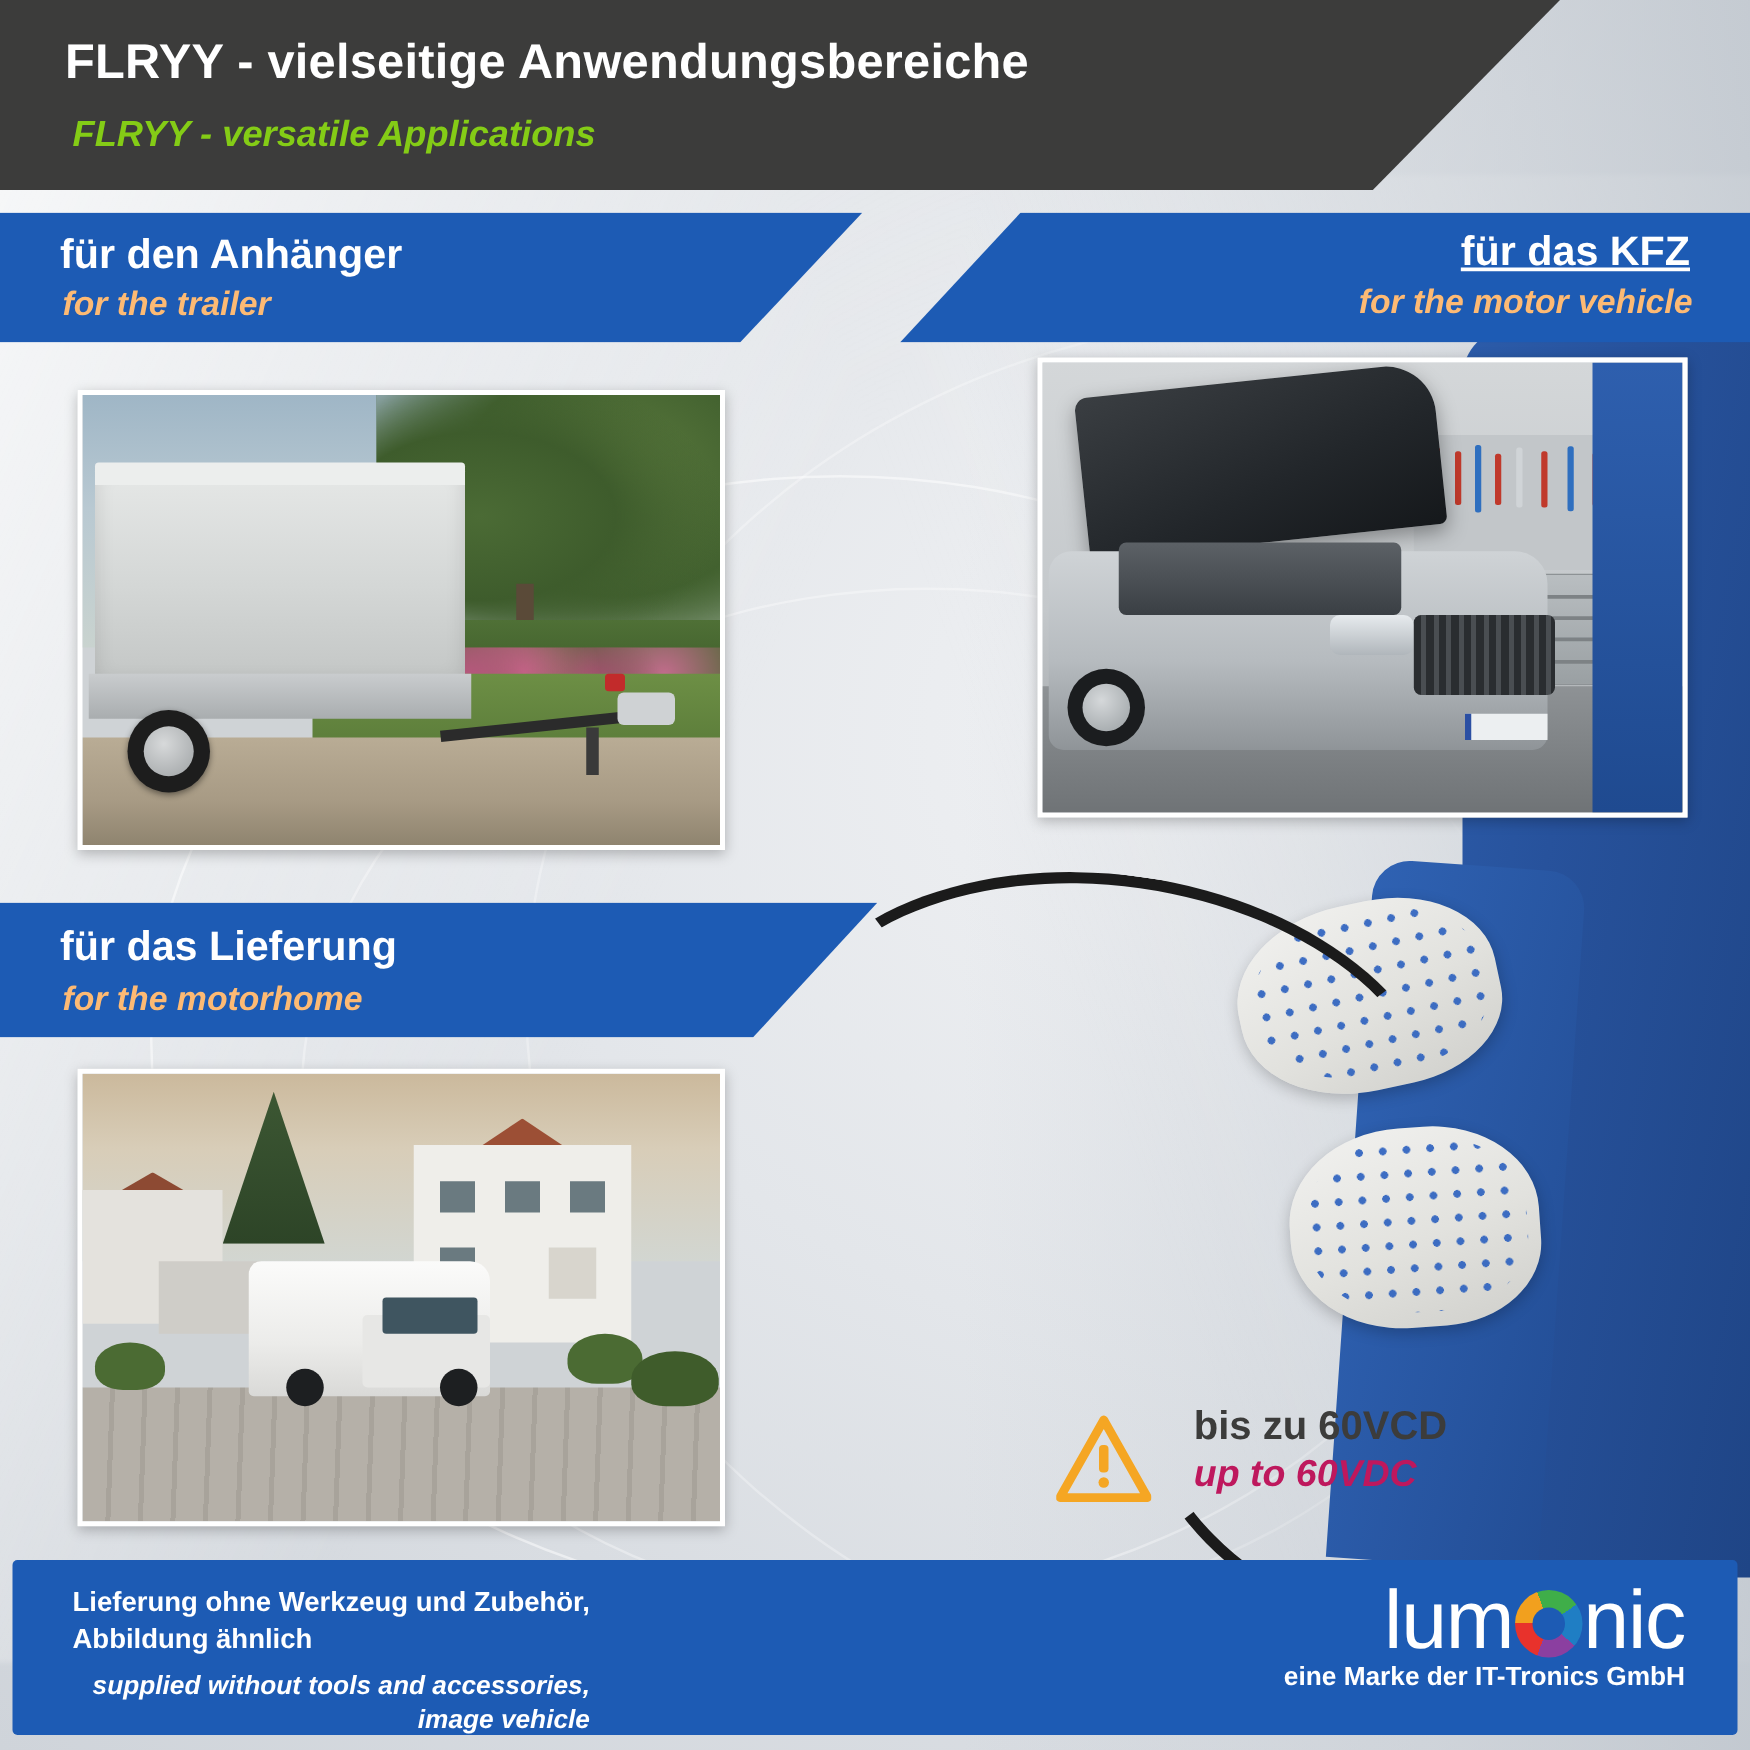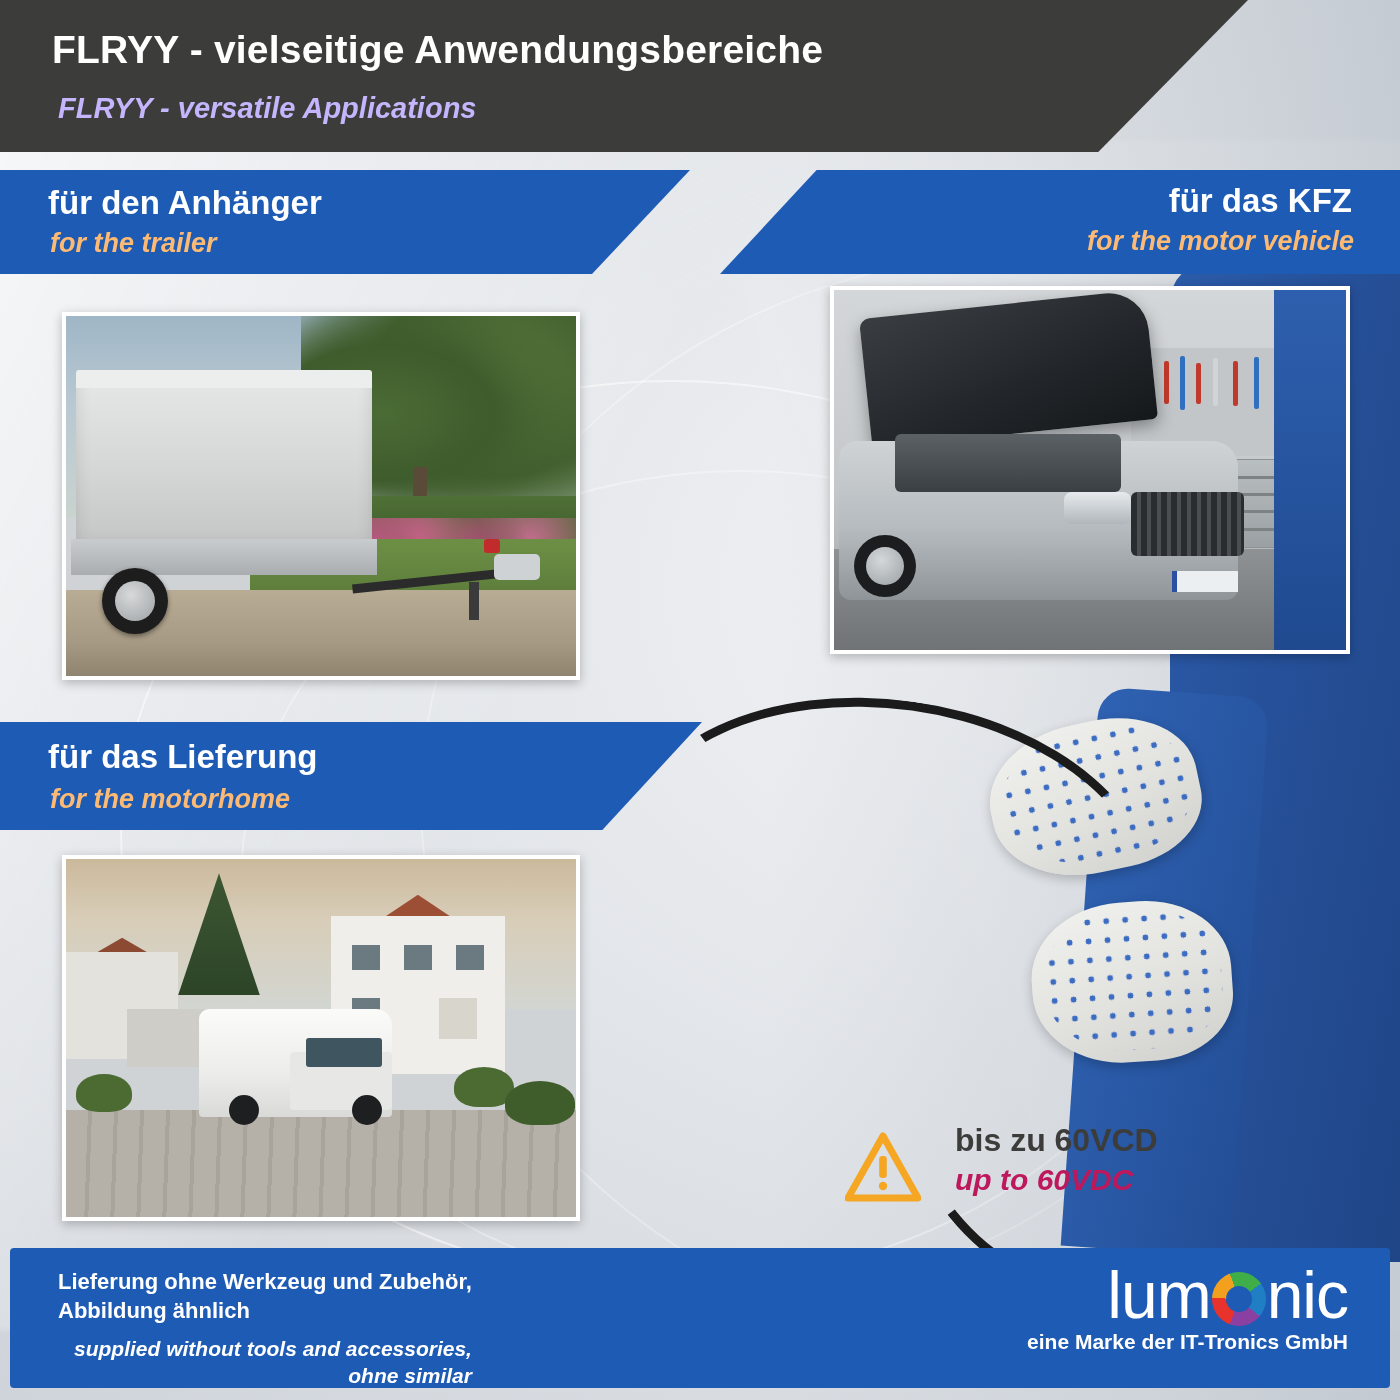--- a/index.html
+++ b/index.html
@@ -65,21 +65,21 @@
     color: #ffffff;
     font-size: 39px;
     font-weight: 700;
     letter-spacing: 0.2px;
     white-space: nowrap;
   }
   .header-sub {
     position: absolute;
     left: 58px;
     top: 92px;
-    color: #c4b5fd;
+    color: #84cc16;
     font-size: 29px;
     font-style: italic;
     font-weight: 700;
     white-space: nowrap;
   }
 
   
   .banner {
     position: absolute;
     background: #1d5bb4;
@@ -118,21 +118,21 @@
     color: #fdba74;
     font-size: 27px;
     font-style: italic;
     font-weight: 700;
     white-space: nowrap;
   }
   .bl-title { left: 58px; top: 14px; }
   .bl-sub   { left: 60px; top: 58px; }
   .bl2-title { left: 58px; top: 16px; }
   .bl2-sub   { left: 60px; top: 62px; }
-  .br-title { right: 58px; top: 12px; }
+  .br-title { right: 58px; top: 12px; text-decoration: underline; }
   .br-sub   { right: 56px; top: 56px; }
 
   
   .photo {
     position: absolute;
     border: 4px solid #ffffff;
     box-shadow: 0 3px 10px rgba(0,0,0,0.25);
     overflow: hidden;
     z-index: 4;
     background: #cfd3d6;
@@ -501,21 +501,21 @@
   </div>
 
   <div class="footer">
     <div class="footer-left">
       <div class="footer-de">
         <div>Lieferung ohne Werkzeug und Zubehör,</div>
         <div>Abbildung ähnlich</div>
       </div>
       <div class="footer-en">
         <div>supplied without tools and accessories,</div>
-        <div>ohne similar</div>
+        <div>image vehicle</div>
       </div>
     </div>
     <div class="footer-logo">
       <div class="logo-word"><span>lum</span><span class="logo-o"></span><span>nic</span></div>
       <div class="logo-sub">eine Marke der IT-Tronics GmbH</div>
     </div>
   </div>
 
 </div>
 

